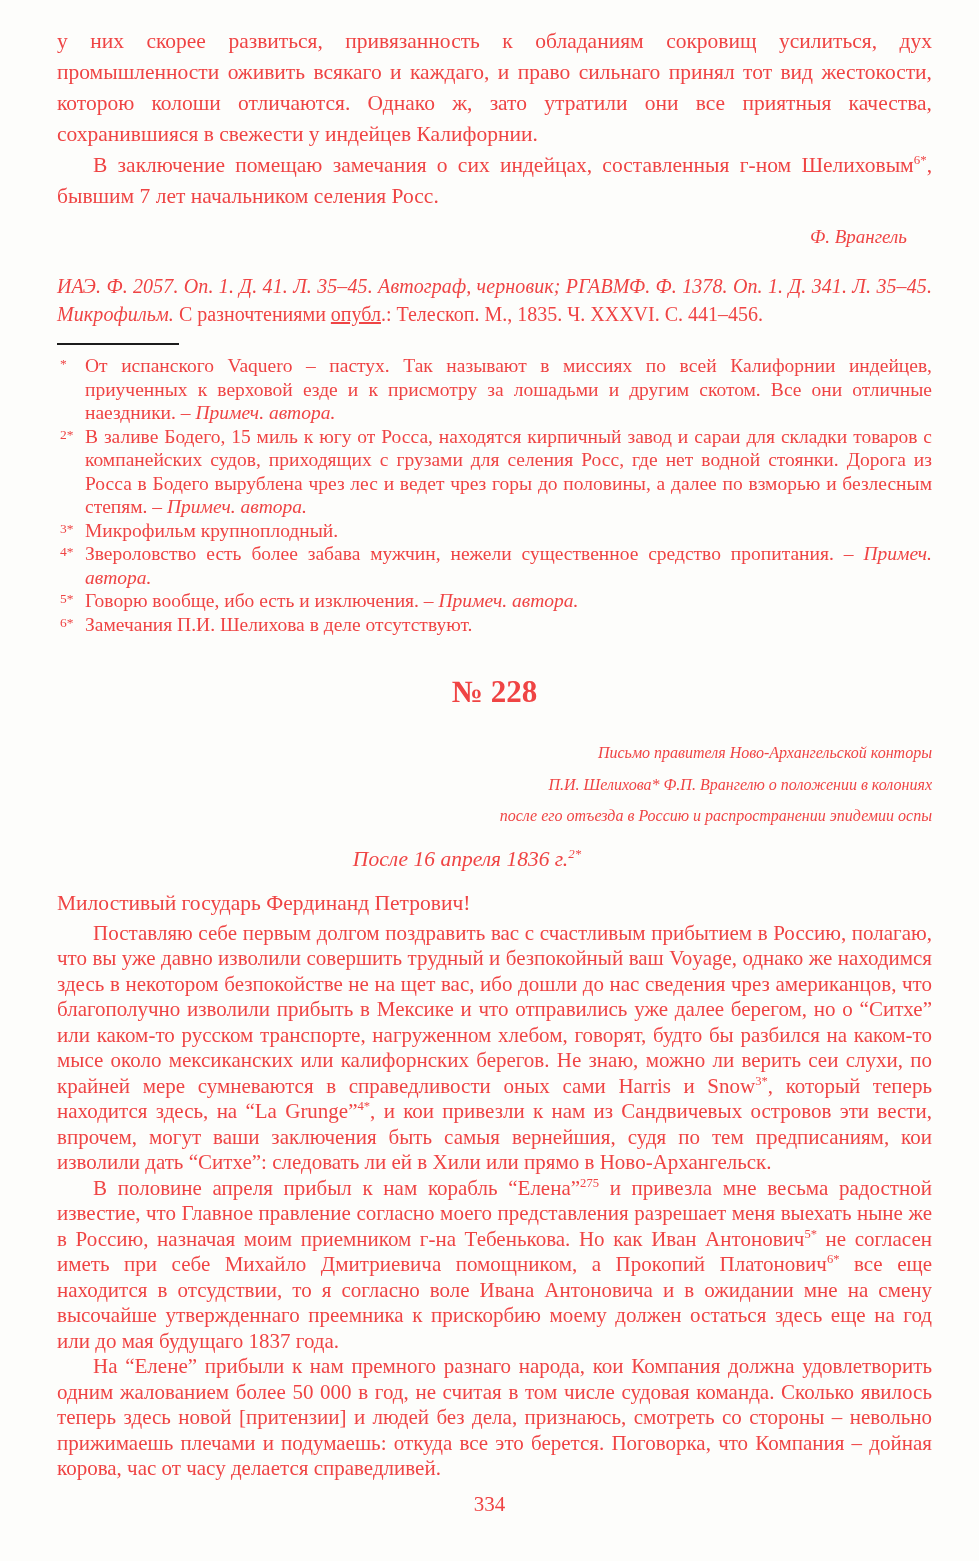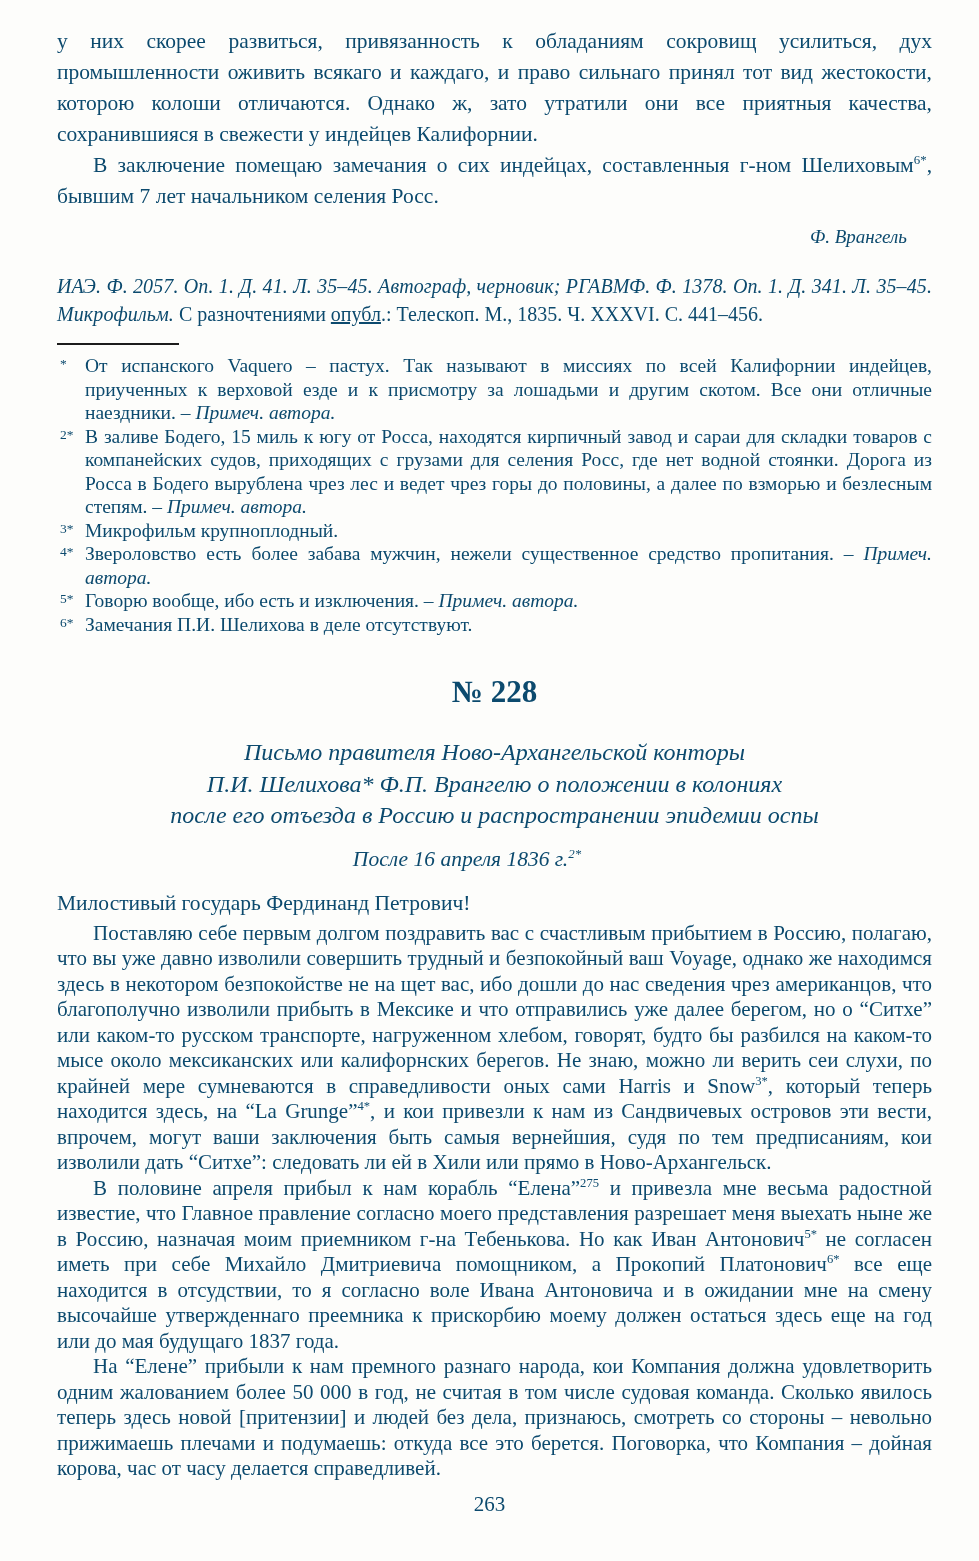--- a/index.html
+++ b/index.html
@@ -1,35 +1,35 @@
 <!DOCTYPE html>
 <html><head>
 <meta charset="utf-8">
 <style>
   html,body { margin:0; padding:0; background:#e8e8e4; }
   .page {
     width:979px; height:1561px; box-sizing:border-box;
     margin:0 auto; position:relative; overflow:hidden;
-    background:#fdfdfb; color:#0c4a6e;
+    background:#fdfdfb; color:#ef4444;
     font-family:"Liberation Serif","DejaVu Serif",serif;
     padding:26px 47px 0 57px;
   }
   sup { font-size:0.6em; vertical-align:super; line-height:0; }
   .top-block { font-size:21.5px; line-height:31px; text-align:justify; }
   .top-block p { margin:0; }
   .indent { text-indent:36px; }
   .signature { text-align:right; font-style:italic; font-size:19px; margin:9px 25px 0 0; }
   .citation { margin-top:20px; font-size:20px; line-height:28px; text-align:justify; }
   .citation i { letter-spacing:0.1px; }
   .fn-sep { width:122px; border:none; border-top:2px solid #1c1c1c; margin:15px 0 9px 0; }
   .footnotes { font-size:19.5px; line-height:23.5px; }
   .footnote { position:relative; padding-left:28px; text-align:justify; }
   .fn-marker { position:absolute; left:3px; top:-2px; font-size:13.5px; }
   .doc-number { margin-top:38px; text-align:center; font-weight:bold; font-size:31px; }
-  .doc-title { margin-top:27px; text-align:center; font-style:italic; font-size:24px; line-height:31.5px; }
+  .doc-title { margin-top:27px; text-align:right; font-style:italic; font-size:16px; line-height:31.5px; }
   .doc-date { margin-top:15px; text-align:center; font-style:italic; font-size:21.5px; padding-right:55px; }
   .salutation { margin-top:19px; font-size:21.5px; }
   .letter { margin-top:5px; font-size:21px; line-height:25.5px; text-align:justify; }
   .letter p { margin:0; text-indent:36px; }
   .page-number { position:absolute; left:0; right:0; bottom:44px; text-align:center; font-size:21px; }
 </style>
 </head>
 <body>
 
 <div class="page">
@@ -66,15 +66,15 @@
   <div class="doc-date">После 16 апреля 1836 г.<sup>2*</sup></div>
 
   <div class="salutation">Милостивый государь Фердинанд Петрович!</div>
 
   <section class="letter">
       <p class="indent">Поставляю себе первым долгом поздравить вас с счастливым прибытием в Россию, полагаю, что вы уже давно изволили совершить трудный и безпокойный ваш Voyage, однако же находимся здесь в некотором безпокойстве не на щет вас, ибо дошли до нас сведения чрез американцов, что благополучно изволили прибыть в Мексике и что отправились уже далее берегом, но о “Ситхе” или каком-то русском транспорте, нагруженном хлебом, говорят, будто бы разбился на каком-то мысе около мексиканских или калифорнских берегов. Не знаю, можно ли верить сеи слухи, по крайней мере сумневаются в справедливости оных сами Harris и Snow<sup>3*</sup>, который теперь находится здесь, на “La Grunge”<sup>4*</sup>, и кои привезли к нам из Сандвичевых островов эти вести, впрочем, могут ваши заключения быть самыя вернейшия, судя по тем предписаниям, кои изволили дать “Ситхе”: следовать ли ей в Хили или прямо в Ново-Архангельск.</p>
       <p class="indent">В половине апреля прибыл к нам корабль “Елена”<sup>275</sup> и привезла мне весьма радостной известие, что Главное правление согласно моего представления разрешает меня выехать ныне же в Россию, назначая моим приемником г-на Тебенькова. Но как Иван Антонович<sup>5*</sup> не согласен иметь при себе Михайло Дмитриевича помощником, а Прокопий Платонович<sup>6*</sup> все еще находится в отсудствии, то я согласно воле Ивана Антоновича и в ожидании мне на смену высочайше утвержденнаго преемника к прискорбию моему должен остаться здесь еще на год или до мая будущаго 1837 года.</p>
       <p class="indent">На “Елене” прибыли к нам премного разнаго народа, кои Компания должна удовлетворить одним жалованием более 50 000 в год, не считая в том числе судовая команда. Сколько явилось теперь здесь новой [притензии] и людей без дела, признаюсь, смотреть со стороны – невольно прижимаешь плечами и подумаешь: откуда все это берется. Поговорка, что Компания – дойная корова, час от часу делается справедливей.</p>
     </section>
 
-  <div class="page-number">263</div>
+  <div class="page-number">334</div>
 
 </div>
 
 </body></html>

